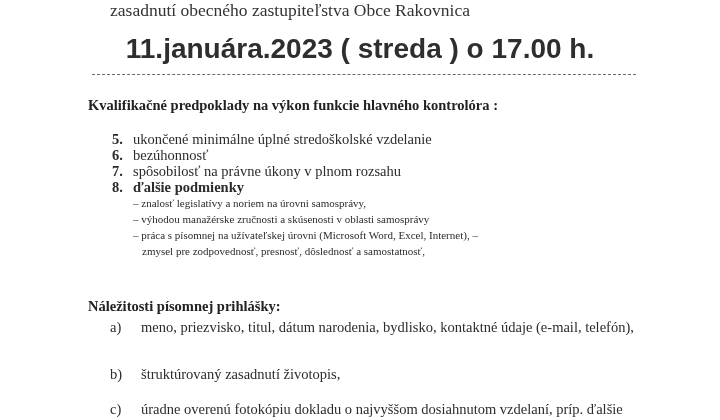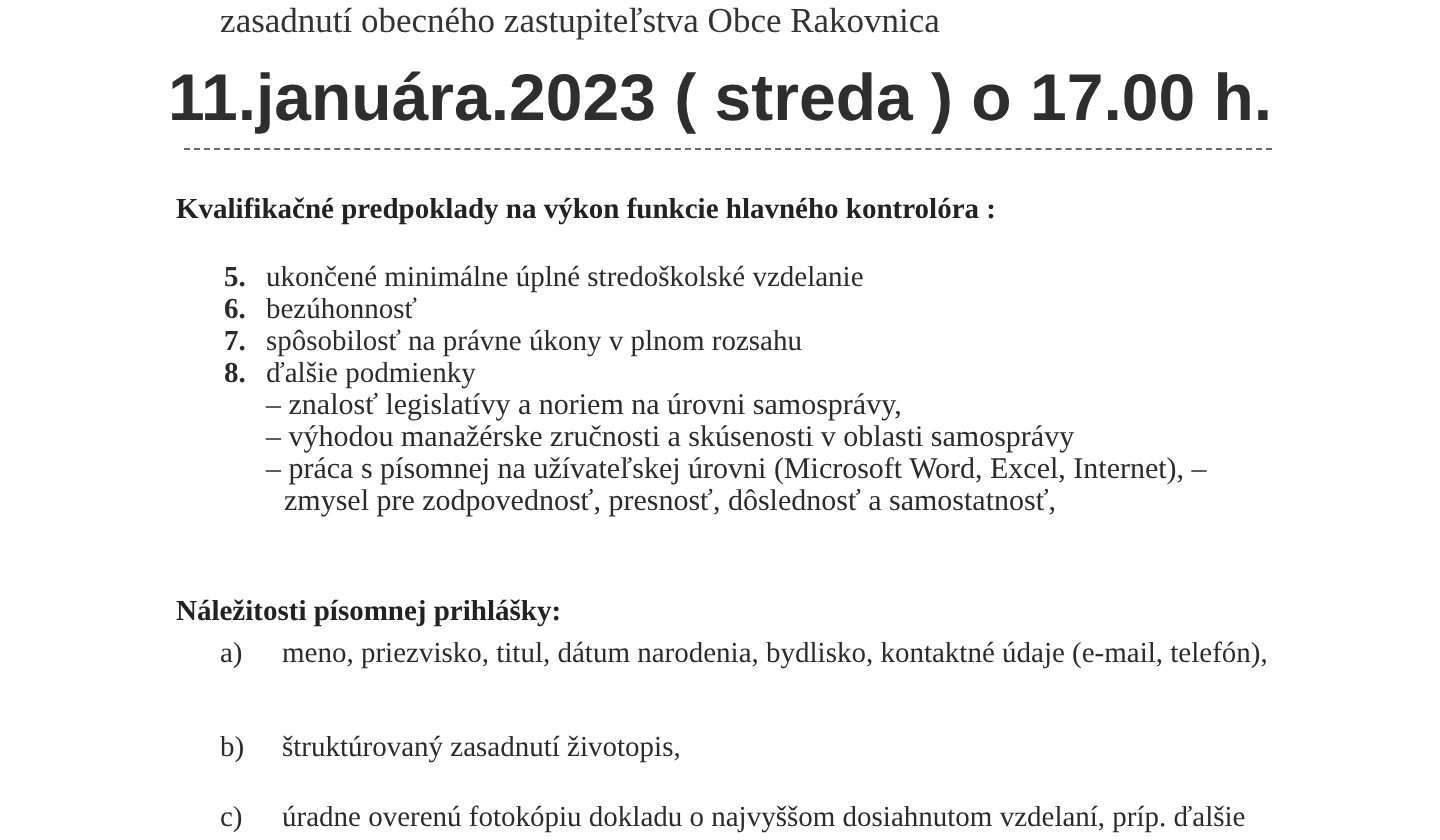--- a/index.html
+++ b/index.html
@@ -3,27 +3,27 @@
 <meta charset="utf-8">
 <style>
   html, body { margin: 0; padding: 0; }
   body {
     width: 720px; height: 420px; overflow: hidden;
     background: #ffffff; position: relative;
     font-family: "Liberation Serif", serif; color: #2b2b2b;
   }
   .abs { position: absolute; white-space: nowrap; }
   .subtitle { left: 0; width: 580px; text-align: center; top: 0; font-size: 17.5px; line-height: 20px; color: #333; }
-  .date { left: 0; width: 720px; text-align: center; top: 34px; font-family: "Liberation Sans", sans-serif; font-weight: bold; font-size: 33px; line-height: 30px; color: #2e2e2e; }
+  .date { left: 0; width: 720px; text-align: center; top: 34px; font-family: "Liberation Sans", sans-serif; font-weight: bold; font-size: 28px; line-height: 30px; color: #2e2e2e; }
   .divider { left: 92px; width: 544px; top: 74px; height: 0; border-top: 1.5px dashed #6a6a6a; }
   .heading { font-weight: bold; font-size: 14.5px; color: #222; }
   .item { font-size: 14.5px; line-height: 16px; }
   .num { font-weight: bold; display: inline-block; width: 21px; }
-  .bold { font-weight: normal; }
-  .sub { font-size: 15px; line-height: 16px; }
+  .bold { font-weight: bold; }
+  .sub { font-size: 11px; line-height: 16px; }
   .letter { display: inline-block; width: 31px; }
 </style>
 </head>
 <body>
 
 <div class="abs subtitle">zasadnutí obecného zastupiteľstva Obce Rakovnica</div>
 <div class="abs date">11.januára.2023 ( streda ) o 17.00 h.</div>
 <div class="abs divider"></div>
 
 <div class="abs heading" style="left:88px; top:97px;">Kvalifikačné predpoklady na výkon funkcie hlavného kontrolóra :</div>

